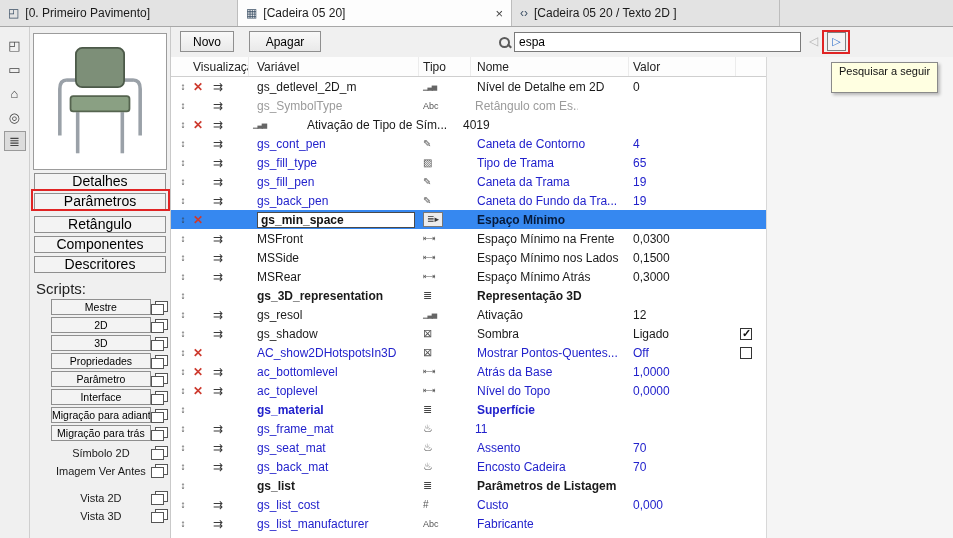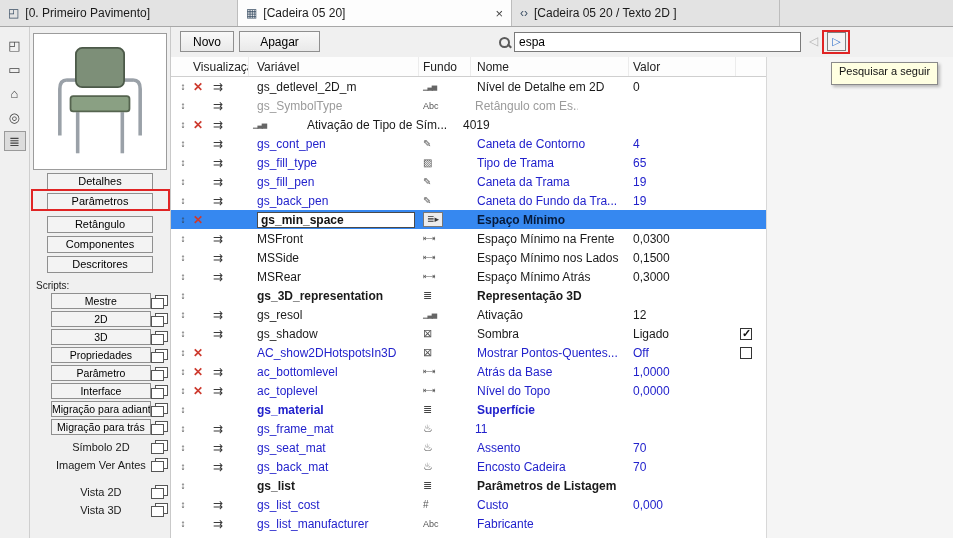--- a/index.html
+++ b/index.html
@@ -20,40 +20,40 @@
   #leftstrip{position:absolute;left:0;top:27px;width:30px;bottom:0;background:#f0f0f0;
              border-right:1px solid #cfcfcf;display:flex;flex-direction:column;align-items:center;padding-top:8px}
   .stripico{width:22px;height:20px;margin-bottom:4px;display:flex;align-items:center;justify-content:center;
             font-size:13px;color:#444}
   .stripico.pressed{background:#dcdcdc;border:1px solid #9a9a9a}
 
   
   #sidebar{position:absolute;left:30px;top:27px;width:141px;bottom:0;background:#f0f0f0;border-right:1px solid #c9c9c9}
   #preview{margin:6px auto 0;width:134px;height:137px;background:#fff;border:1px solid #9c9c9c;
            display:flex;align-items:center;justify-content:center}
-  .sbtn{display:block;margin:3px auto 0;width:106px;height:17px;line-height:15px;text-align:center;
-        background:#f3f3f3;border:1px solid #8f8f8f;font-size:11px;font-family:inherit}
+  .sbtn{display:block;margin:3px auto 0;width:132px;height:17px;line-height:15px;text-align:center;
+        background:#f3f3f3;border:1px solid #8f8f8f;font-size:14px;font-family:inherit}
   .sbtn.gaptop{margin-top:6px}
-  #scriptslabel{font-size:10px;margin:7px 0 1px 6px;color:#222}
+  #scriptslabel{font-size:15px;margin:7px 0 1px 6px;color:#222}
   .scriptrow,.labelrow{display:flex;align-items:center;justify-content:space-between;margin:2px 5px 0 21px}
   .script-btn{width:112px;height:16px;line-height:14px;text-align:center;background:#f3f3f3;
               border:1px solid #8f8f8f;font-size:10.5px;white-space:nowrap;overflow:hidden;font-family:inherit}
   .labelrow{margin-top:5px}
   .labelrow .lbl{width:112px;text-align:center;font-size:11px}
   .viewgap{margin-top:14px}
   .winico{position:relative;width:16px;height:13px;display:inline-block}
   .winico::before{content:"";position:absolute;left:4px;top:0;width:11px;height:9px;border:1px solid #555;background:#fff}
   .winico::after{content:"";position:absolute;left:0;top:3px;width:11px;height:9px;border:1px solid #555;background:#fff}
 
   
   #toolbar{position:absolute;left:171px;top:27px;right:0;height:30px;background:#f0f0f0}
   .btn{position:absolute;top:4px;height:21px;border:1px solid #8f8f8f;background:linear-gradient(#f9f9f9,#e9e9e9);
        font-size:12px;font-family:inherit;padding:0 10px}
   #btn-novo{left:9px;width:54px}
-  #btn-apagar{left:68px;width:81px}
+  #btn-apagar{left:78px;width:72px}
   .mag{position:absolute;left:327px;top:9px;width:13px;height:13px}
   .mag::before{content:"";position:absolute;left:1px;top:1px;width:7px;height:7px;border:2px solid #5a5a5a;border-radius:50%}
   .mag::after{content:"";position:absolute;left:9px;top:9px;width:5px;height:2px;background:#5a5a5a;transform:rotate(45deg)}
   #searchbox{position:absolute;left:343px;top:5px;width:287px;height:20px;border:1px solid #7a7a7a;
              background:#fff;font-family:inherit;font-size:12px;padding:0 4px}
   #nav-prev{position:absolute;left:638px;top:7px;font-size:12px;color:#b4b4b4}
   #nav-next{position:absolute;left:656px;top:5px;width:19px;height:19px;border:1px solid #7f7f7f;
             background:#f4f4f4;color:#2f6fca;font-size:11px;text-align:center;line-height:17px}
 
   
@@ -91,21 +91,21 @@
   .t-bool{font-size:11px}
   .t-material{font-size:11px;color:#555}
   .tbtn{border:1px solid #777;background:#ececec;font-size:9px;color:#333;padding:0 3px;height:15px;line-height:13px}
   .cbx{width:12px;height:12px;border:1px solid #333;background:#fff;position:relative}
   .cbx.checked::after{content:"✓";position:absolute;left:1px;top:-2px;font-size:11px;font-weight:bold;color:#111}
 
   
   .redbox{position:absolute;border:2px solid #e02424;pointer-events:none}
   #anno-params{left:31px;top:189px;width:139px;height:22px}
   #anno-next{left:822px;top:30px;width:28px;height:24px}
-  #tooltip{position:absolute;left:831px;top:62px;height:23px;line-height:17px;background:#ffffe1;
+  #tooltip{position:absolute;left:831px;top:62px;height:31px;line-height:17px;background:#ffffe1;
            border:1px solid #8a8a8a;font-size:11px;padding:0 7px;box-shadow:2px 2px 3px rgba(0,0,0,.25);color:#111}
 </style>
 </head>
 <body>
 
 <div id="tabbar">
   <div class="tab t0">
     <span class="tabico">◰</span>
     <span>[0. Primeiro Pavimento]</span>
   </div>
@@ -214,21 +214,21 @@
   <input id="searchbox" value="espa" style="">
   <span id="nav-prev">◁</span>
   <span id="nav-next">▷</span>
 </div>
 
 <div id="rightpanel"></div>
 <div id="table">
   <div id="thead">
     <div class="hc w-viz">Visualização</div>
     <div class="hc w-var">Variável</div>
-    <div class="hc w-tipo">Fundo</div>
+    <div class="hc w-tipo">Tipo</div>
     <div class="hc w-nome">Nome</div>
     <div class="hc w-val">Valor</div>
   </div>
   <div id="rows">
       <div class="trow">
         <div class="c viz">
           <span class="sort">↕</span>
           <span class="xslot">✕</span>
           <span class="flowslot">⇉</span>
         </div>

